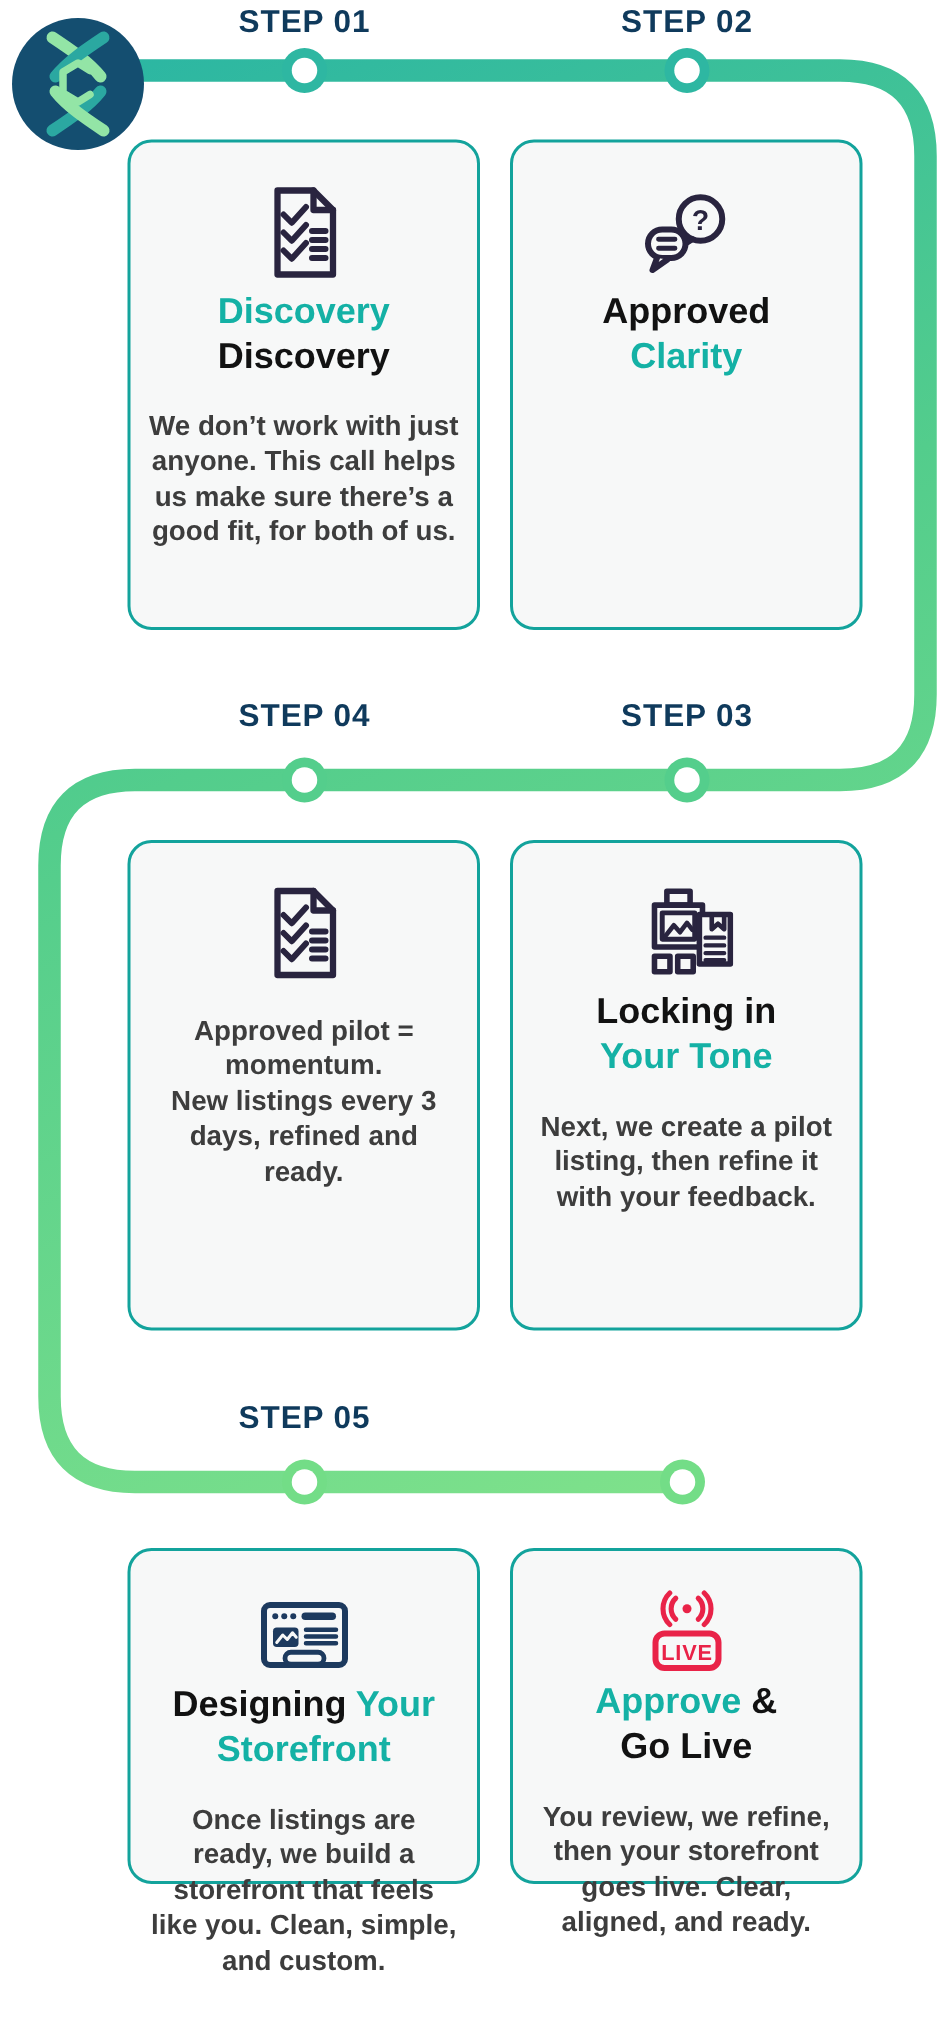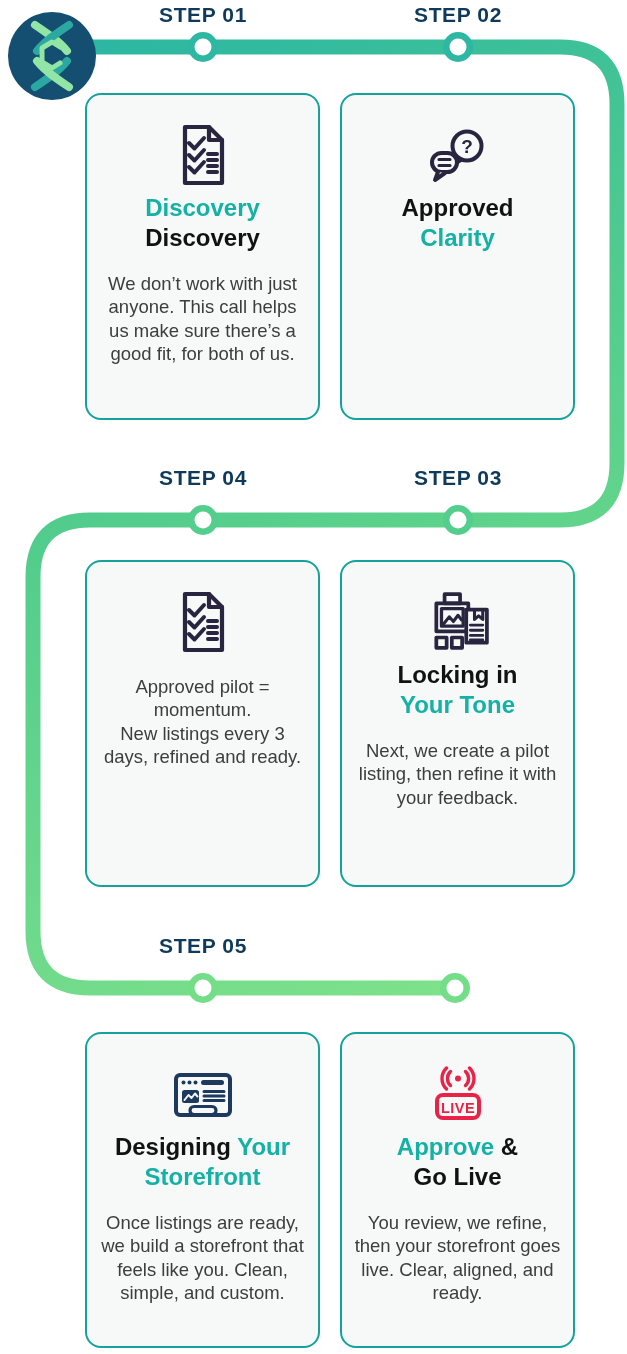--- a/index.html
+++ b/index.html
@@ -12,28 +12,28 @@
   .step-label{
     position:absolute;width:150px;text-align:center;
     font-size:21px;font-weight:700;letter-spacing:.6px;color:var(--navy);
   }
   .card{
     position:absolute;width:235px;height:327px;box-sizing:border-box;
     background:var(--card-bg);border:2px solid var(--card-border);border-radius:16px;
     display:flex;flex-direction:column;align-items:center;text-align:center;
     padding:26px 12px 14px;
   }
-  .card.short{height:316px;}
+  .card.short{height:224px;}
   .icon-wrap{height:68px;display:flex;align-items:center;justify-content:center;}
   .card-title{margin:4px 0 0;font-size:24px;line-height:1.25;font-weight:700;}
   .card-title .accent{color:var(--accent);}
   .card-title .dark{color:var(--title-dark);}
   .card-body{
     margin:19px 0 0;font-size:18.5px;line-height:1.27;color:var(--body-text);
-    white-space:pre-line;font-weight:400;
+    white-space:pre-line;font-weight:700;
   }
   svg text{font-family:"Liberation Sans",sans-serif;}
 </style>
 </head>
 <body>
 
 <div class="stage">
 
   <svg class="path-svg" viewBox="0 0 627 1354">
     <defs>

